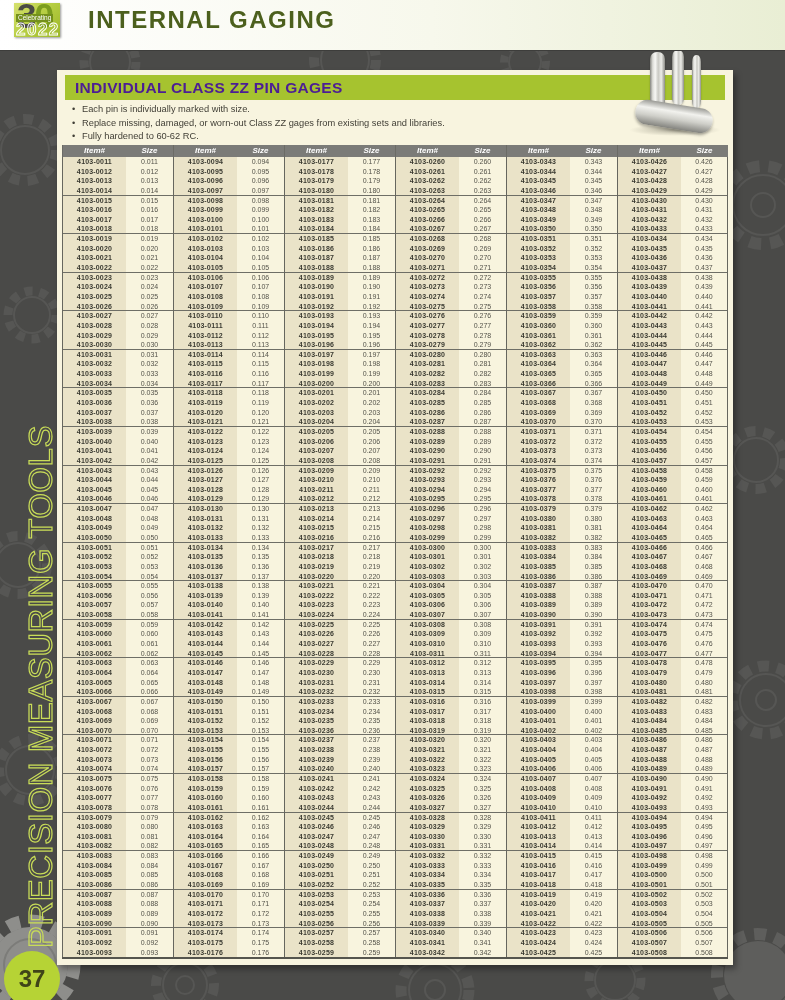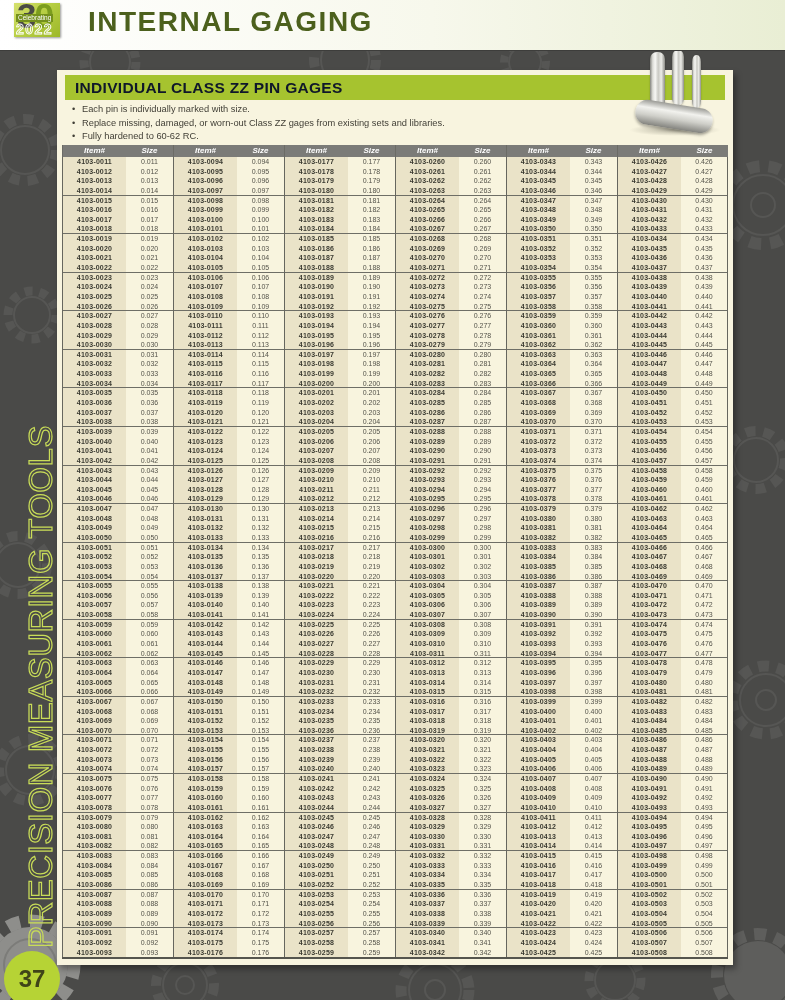--- a/index.html
+++ b/index.html
@@ -4,50 +4,50 @@
 <style>
   html,body{margin:0;padding:0;}
   body{width:785px;height:1000px;position:relative;overflow:hidden;background:#4a4a48;
        font-family:"Liberation Sans",sans-serif;}
   .bg-gears{position:absolute;left:0;top:0;z-index:0;}
 
   
   .topbar{position:absolute;left:0;top:0;width:785px;height:50px;z-index:2;
           background:linear-gradient(90deg,#ffffff 0%,#f7f8ec 55%,#e9eed4 100%);
           border-bottom:1px solid #3d3d3b;}
-  .page-title{position:absolute;left:88px;top:6px;margin:0;font-size:28px;font-weight:bold;
+  .page-title{position:absolute;left:88px;top:6px;margin:0;font-size:24px;font-weight:bold;
           color:#4c601d;letter-spacing:1.5px;}
   .logo{position:absolute;left:14px;top:3px;width:46px;height:34px;overflow:hidden;
           background:linear-gradient(135deg,#d6e170 0%,#b8cf45 45%,#9db829 100%);
           box-shadow:1px 1px 2px rgba(0,0,0,.4);text-align:center;}
   .logo-num{position:absolute;top:-6px;left:3px;font-size:35px;font-weight:bold;
           color:#4b4b45;line-height:1.1;letter-spacing:-2px;}
   .logo-num .d2{color:#7c9d1e;}
   .logo-cel{position:absolute;bottom:15px;left:2px;font-size:6.5px;color:#fff;
           background:#74901c;padding:0 2px;line-height:8px;}
-  .logo-year{position:absolute;bottom:1px;left:2px;font-size:14px;font-weight:bold;
+  .logo-year{position:absolute;bottom:1px;left:2px;font-size:17px;font-weight:bold;
           letter-spacing:1.5px;color:transparent;-webkit-text-fill-color:transparent;
           -webkit-text-stroke:0.9px #ffffff;line-height:13px;}
 
   
   .sidebar-text{position:absolute;left:22px;top:948px;z-index:2;white-space:nowrap;
           transform:rotate(-90deg);transform-origin:0 0;width:570px;
           font-size:33px;letter-spacing:0.5px;color:#c9dd58;
           -webkit-text-fill-color:transparent;-webkit-text-stroke:1.2px #c9dd58;}
 
   
   .page-circle{position:absolute;left:4px;top:951px;width:56px;height:56px;border-radius:50%;
           background:#b6d335;z-index:3;display:flex;align-items:center;justify-content:center;}
   .page-circle span{font-size:24px;font-weight:bold;color:#3f4418;}
 
   
   .content{position:absolute;left:57px;top:70px;width:676px;height:895px;z-index:1;
           background:#f8f4df;box-shadow:3px 4px 6px rgba(0,0,0,.35);}
   .section-bar{position:absolute;left:8px;top:5px;width:660px;height:25px;background:#a6c32f;}
-  .section-bar span{display:block;font-size:15.5px;font-weight:bold;color:#0f172a;
+  .section-bar span{display:block;font-size:15.5px;font-weight:bold;color:#4c1d95;
           padding-left:10px;line-height:25px;letter-spacing:0.3px;}
   .bullets{position:absolute;margin:0;padding:0;list-style:none;font-size:9.3px;color:#413f36;}
   .bullets li{line-height:13.5px;padding-left:11px;position:relative;white-space:nowrap;}
   .bullets li::before{content:"\2022";position:absolute;left:1px;}
   #bullets-left{left:14px;top:33px;width:402px;}
   #bullets-right{left:425px;top:36px;width:205px;}
 
   
   .pins{position:absolute;left:570px;top:-22px;width:160px;height:165px;z-index:4;}
   .pin{position:absolute;border-radius:45%/7px;

